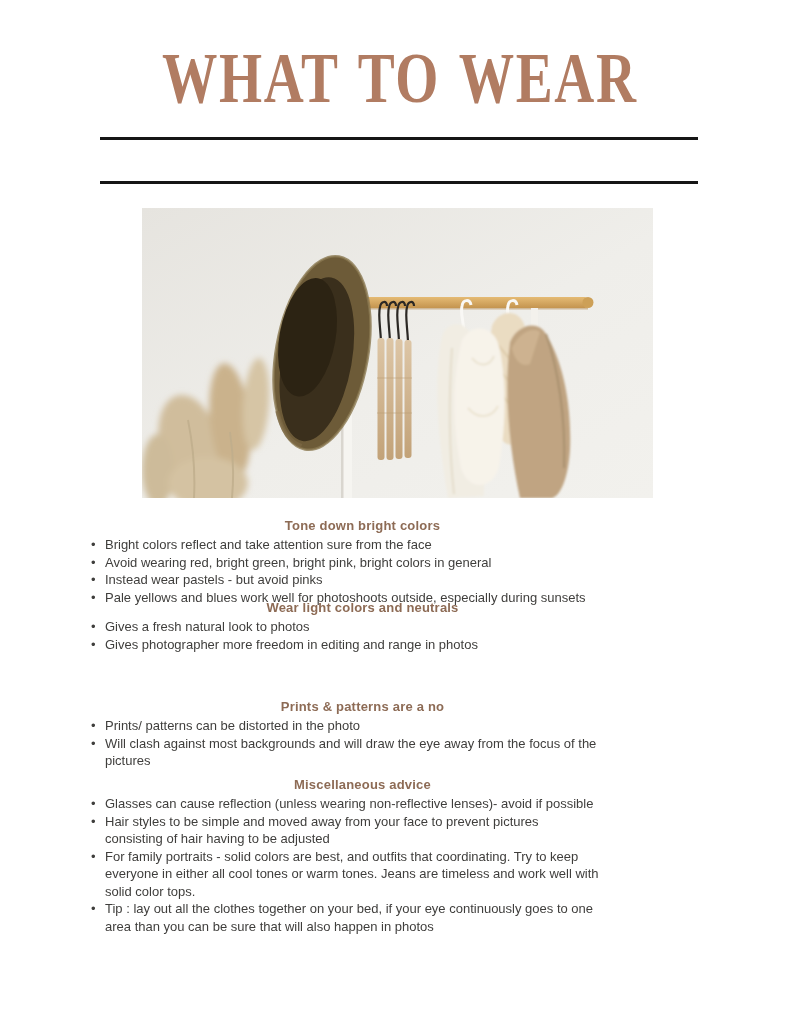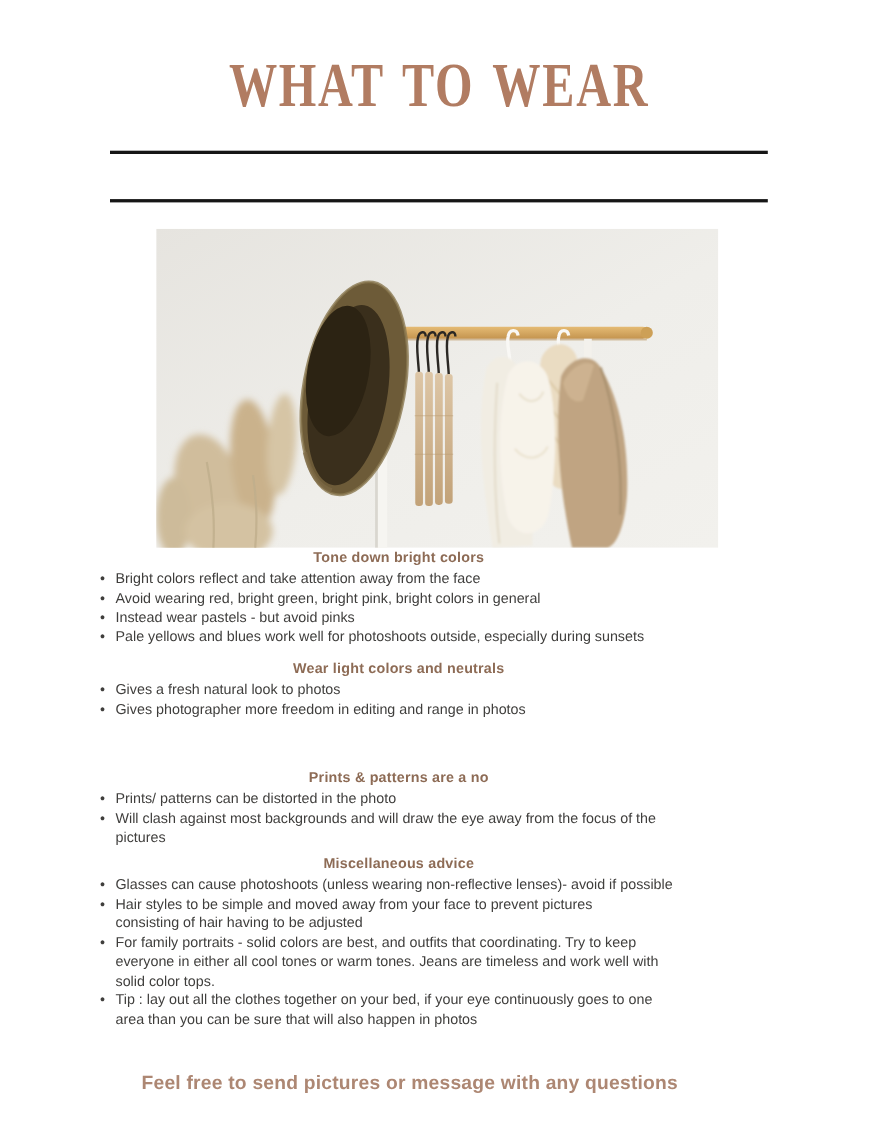--- a/index.html
+++ b/index.html
@@ -8,41 +8,41 @@
   }
   html,body{margin:0;padding:0;}
   body{background:#ffffff;font-family:"Liberation Sans",sans-serif;}
   .page{
     position:relative;width:799px;height:1031px;overflow:hidden;
     background:var(--c-page_bg,#ffffff);
   }
   .title{
     position:absolute;top:34px;left:0;width:799px;margin:0;
     text-align:center;font-family:"Liberation Serif",serif;font-weight:700;
-    font-size:57px;line-height:88px;color:var(--c-title,#b17c62);
+    font-size:72px;line-height:88px;color:var(--c-title,#b17c62);
     letter-spacing:2px;word-spacing:6px;
   }
   .title-inner{display:inline-block;transform:scaleX(0.77);transform-origin:center;white-space:nowrap;}
   .rule{position:absolute;left:100px;width:598px;height:3px;background:var(--c-rule,#161616);}
   .rule-1{top:137px}
   .rule-2{top:181px}
   .photo{position:absolute;left:142px;top:208px;width:511px;height:290px;}
   .photo svg{display:block;width:511px;height:290px;}
   .sec{position:absolute;left:85px;width:555px;color:var(--c-body,#3f3e3c);}
   .sec h2{
     margin:0 0 2px 0;font-size:13px;line-height:16px;font-weight:700;
     text-align:center;color:var(--c-heading,#8d6b55);letter-spacing:0.2px;
   }
   .sec ul{margin:0;padding:0;list-style:none;}
   .sec li{
     position:relative;padding-left:20px;font-size:13px;line-height:17.5px;
     white-space:pre-line;
   }
   .sec li::before{content:"\2022";position:absolute;left:6px;top:0;}
-  .sec-1{top:499px}
+  .sec-1{top:518px}
   .sec-2{top:600px}
   .sec-3{top:699px}
   .sec-4{top:777px}
   .footer{
     position:absolute;top:974px;left:85px;width:575px;margin:0;
     text-align:center;font-size:17.5px;line-height:20px;font-weight:700;
     color:var(--c-footer,#ad8773);letter-spacing:0.2px;
   }
 </style>
 </head>
@@ -160,21 +160,21 @@
         <ellipse cx="166" cy="128" rx="30" ry="58" fill="#3127163" opacity="0"></ellipse>
         <ellipse cx="163" cy="132" rx="28" ry="60" fill="#2c2313"></ellipse>
         <path d="M146 210 Q158 238 176 240" stroke="#7d6a46" stroke-width="4" fill="none" opacity="0.7"></path>
       </g>
     </svg>
   </div>
 
   <section class="sec sec-1">
     <h2>Tone down bright colors</h2>
     <ul>
-      <li>Bright colors reflect and take attention away from the face</li>
+      <li>Bright colors reflect and take attention sure from the face</li>
       <li>Avoid wearing red, bright green, bright pink, bright colors in general</li>
       <li>Instead wear pastels - but avoid pinks</li>
       <li>Pale yellows and blues work well for photoshoots outside, especially during sunsets</li>
     </ul>
   </section>
 
   <section class="sec sec-2">
     <h2>Wear light colors and neutrals</h2>
     <ul>
       <li>Gives a fresh natural look to photos</li>
@@ -187,26 +187,25 @@
     <ul>
       <li>Prints/ patterns can be distorted in the photo</li>
       <li>Will clash against most backgrounds and will draw the eye away from the focus of the
 pictures</li>
     </ul>
   </section>
 
   <section class="sec sec-4">
     <h2>Miscellaneous advice</h2>
     <ul>
-      <li>Glasses can cause photoshoots (unless wearing non-reflective lenses)- avoid if possible</li>
+      <li>Glasses can cause reflection (unless wearing non-reflective lenses)- avoid if possible</li>
       <li>Hair styles to be simple and moved away from your face to prevent pictures
 consisting of hair having to be adjusted</li>
       <li>For family portraits - solid colors are best, and outfits that coordinating. Try to keep
 everyone in either all cool tones or warm tones. Jeans are timeless and work well with
 solid color tops.</li>
       <li>Tip : lay out all the clothes together on your bed, if your eye continuously goes to one
 area than you can be sure that will also happen in photos</li>
     </ul>
   </section>
 
-  <p class="footer">Feel free to send pictures or message with any questions</p>
 
 </div>
 
 </body></html>

